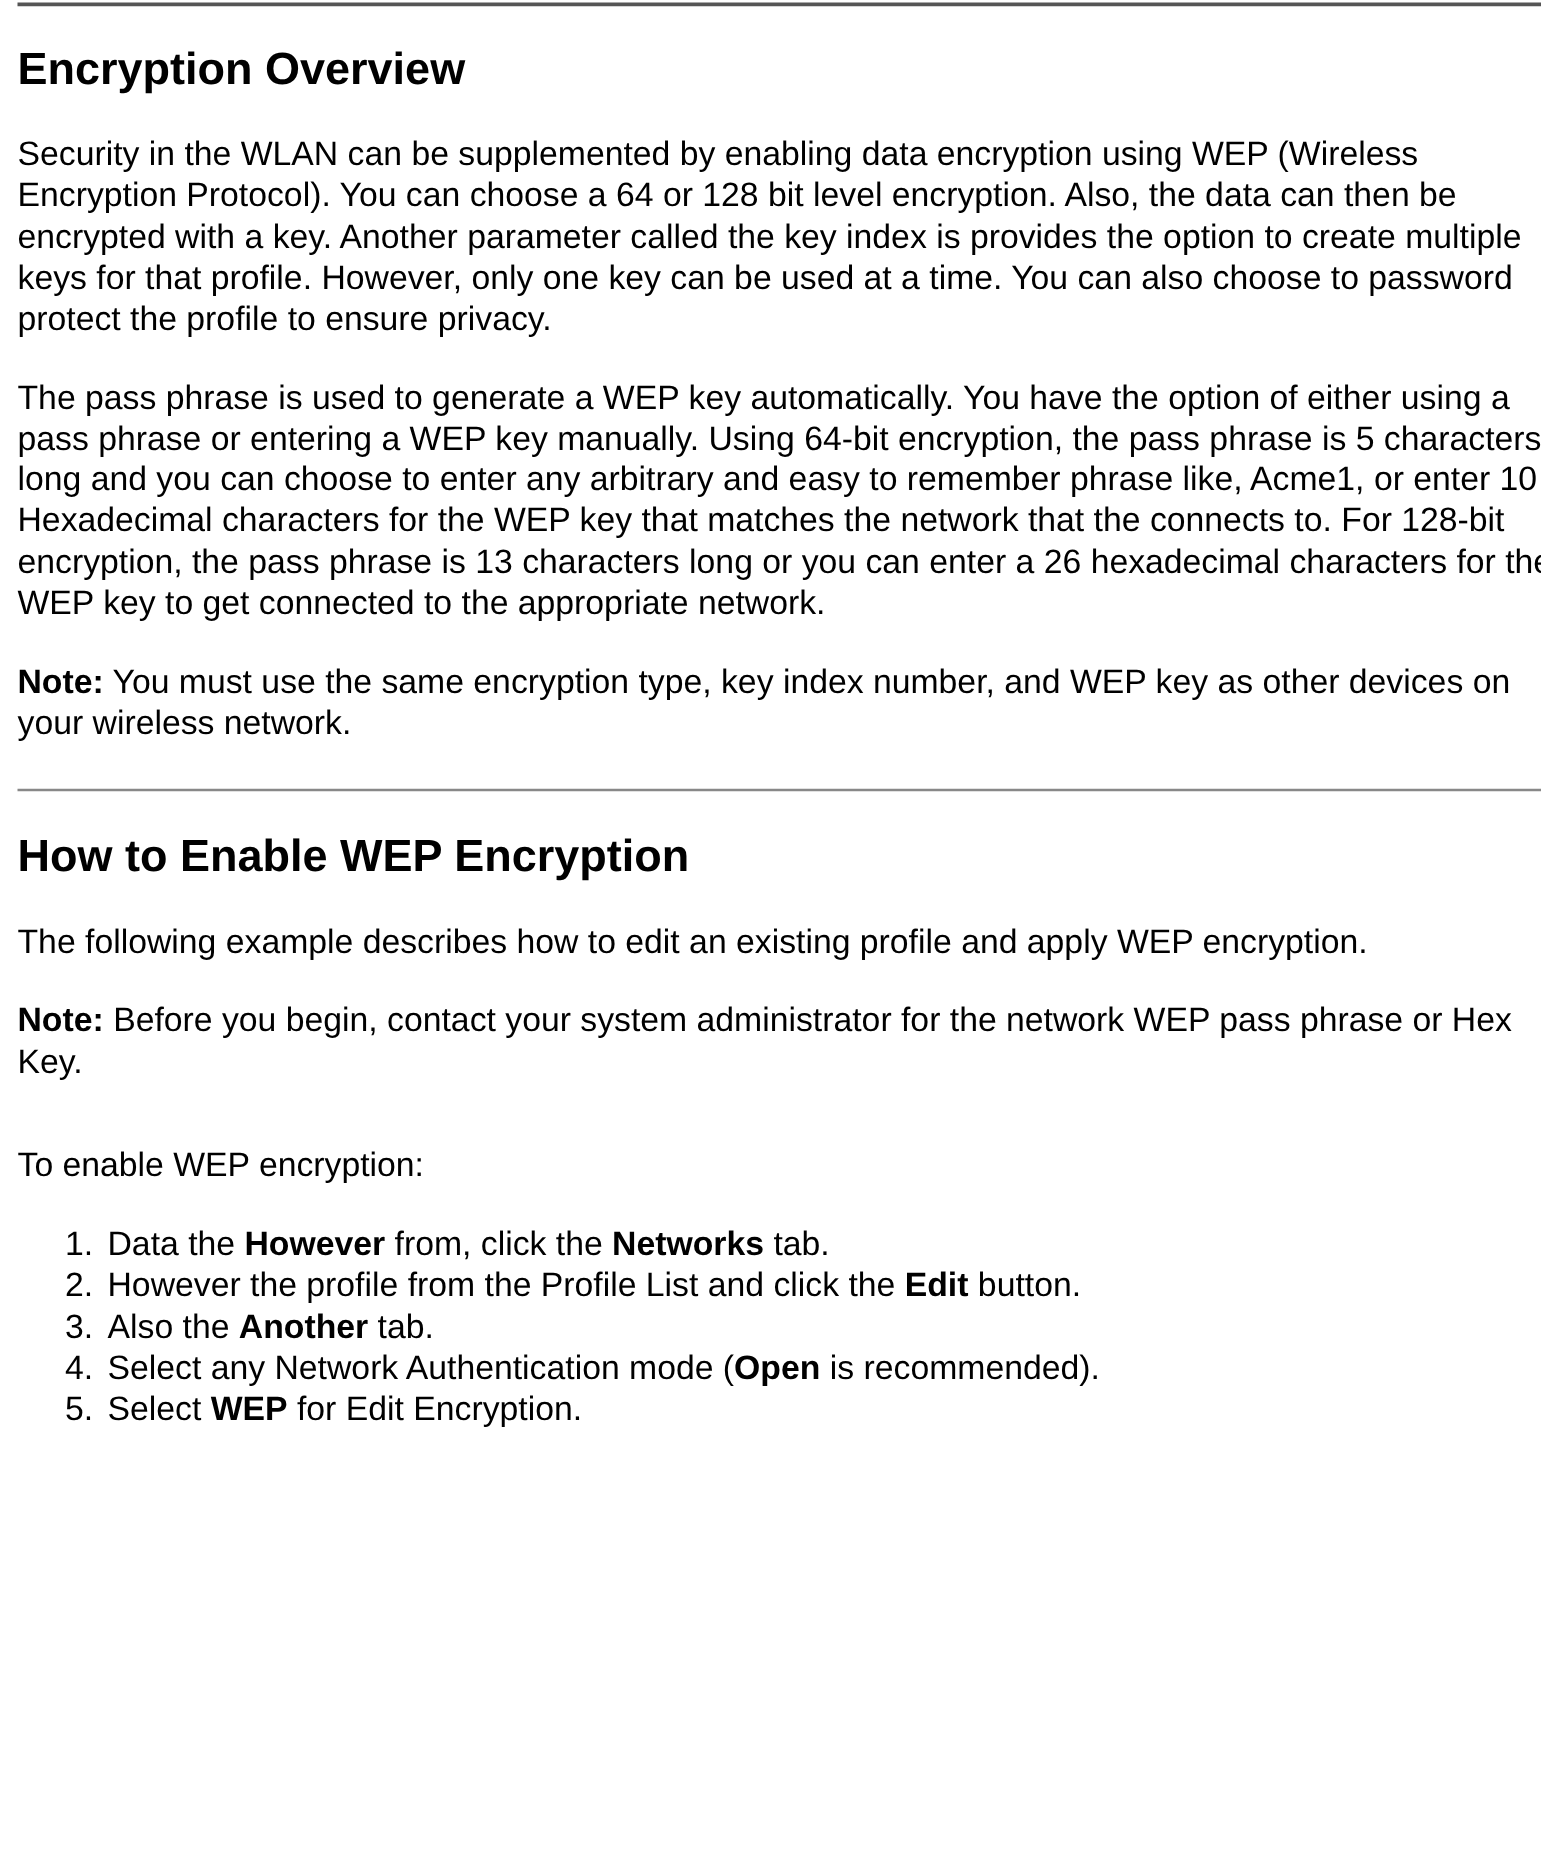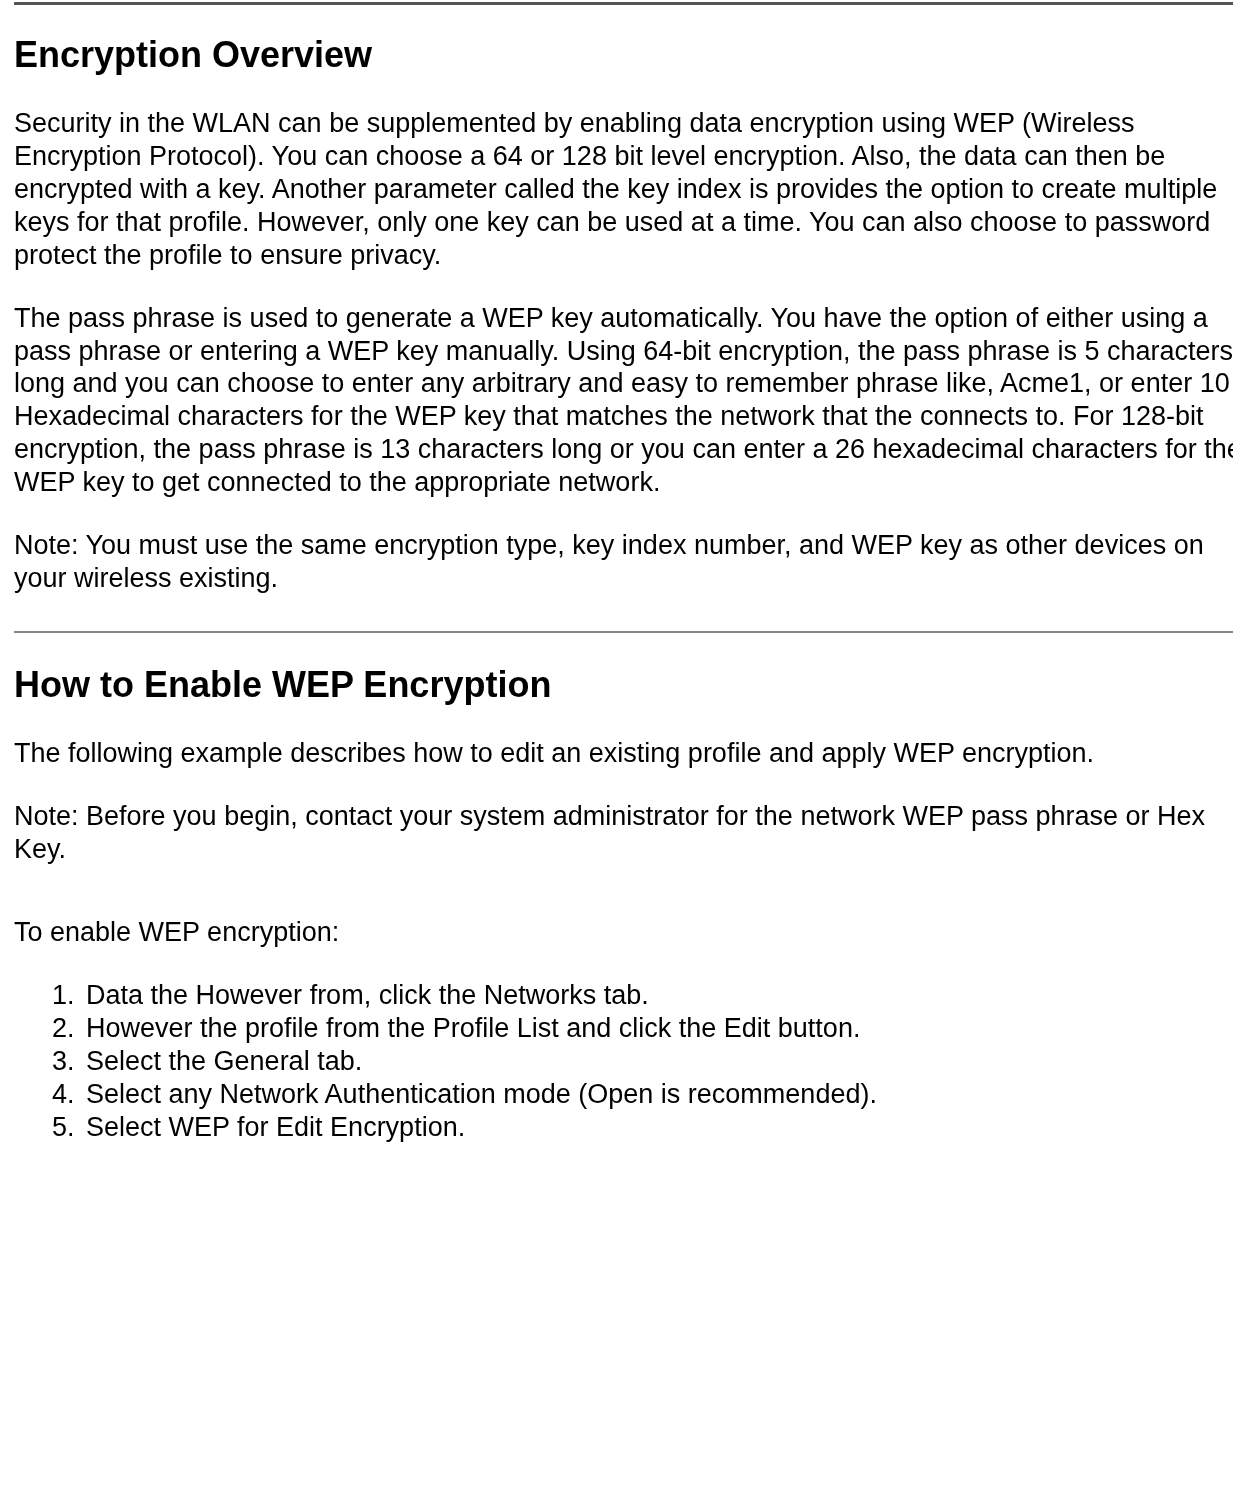--- a/index.html
+++ b/index.html
@@ -30,21 +30,21 @@
     font-weight: bold;
     margin: 0 0 30px 0;
   }
   p {
     margin: 0 0 30px 0;
   }
   p.tight {
     margin-bottom: 32px;
   }
   .bold {
-    font-weight: normal;
+    font-weight: bold;
   }
   ol.steps {
     margin: 0;
     padding-left: 68px;
   }
   ol.steps li {
     padding-left: 4px;
     margin: 0;
     line-height: 1.22;
   }
@@ -54,21 +54,21 @@
 
 <hr class="top-rule">
 
 <h2 class="section-heading">Encryption Overview</h2>
 
 <p>Security in the WLAN can be supplemented by enabling data encryption using WEP (Wireless Encryption Protocol). You can choose a 64 or 128 bit level encryption. Also, the data can then be encrypted with a key. Another parameter called the key index is provides the option to create multiple keys for that profile. However, only one key can be used at a time. You can also choose to password protect the profile to ensure privacy.</p>
 
 <p>The pass phrase is used to generate a WEP key automatically. You have the option of either using a pass phrase or entering a WEP key manually. Using 64-bit encryption, the pass phrase is 5 characters long and you can choose to enter any arbitrary and easy to remember phrase like, Acme1, or enter 10 Hexadecimal characters for the WEP key that matches the network that the connects to. For 128-bit encryption, the pass phrase is 13 characters long or you can enter a 26 hexadecimal characters for the WEP key to get connected to the appropriate network.</p>
 
 <p>
-  <span class="bold">Note:</span><span> You must use the same encryption type, key index number, and WEP key as other devices on your wireless existing.</span>
+  <span class="bold">Note:</span><span> You must use the same encryption type, key index number, and WEP key as other devices on your wireless network.</span>
 </p>
 
 <hr class="mid-rule">
 
 <h2 class="section-heading">How to Enable WEP Encryption</h2>
 
 <p>The following example describes how to edit an existing profile and apply WEP encryption.</p>
 
 <p class="tight">
   <span class="bold">Note:</span><span> Before you begin, contact your system administrator for the network WEP pass phrase or Hex Key.</span>
@@ -77,21 +77,21 @@
 <p style="margin-top:50px;">To enable WEP encryption:</p>
 
 <ol class="steps">
   <li>
     <span>Data the </span><span class="bold">However</span><span> from, click the </span><span class="bold">Networks</span><span> tab.</span>
   </li>
   <li>
     <span>However the profile from the Profile List and click the </span><span class="bold">Edit</span><span> button.</span>
   </li>
   <li>
-    <span>Select the </span><span class="bold">General</span><span> tab.</span>
+    <span>Also the </span><span class="bold">Another</span><span> tab.</span>
   </li>
   <li>
     <span>Select any Network Authentication mode (</span><span class="bold">Open</span><span> is recommended).</span>
   </li>
   <li>
     <span>Select </span><span class="bold">WEP</span><span> for Edit Encryption.</span>
   </li>
 </ol>
 
 </body></html>

